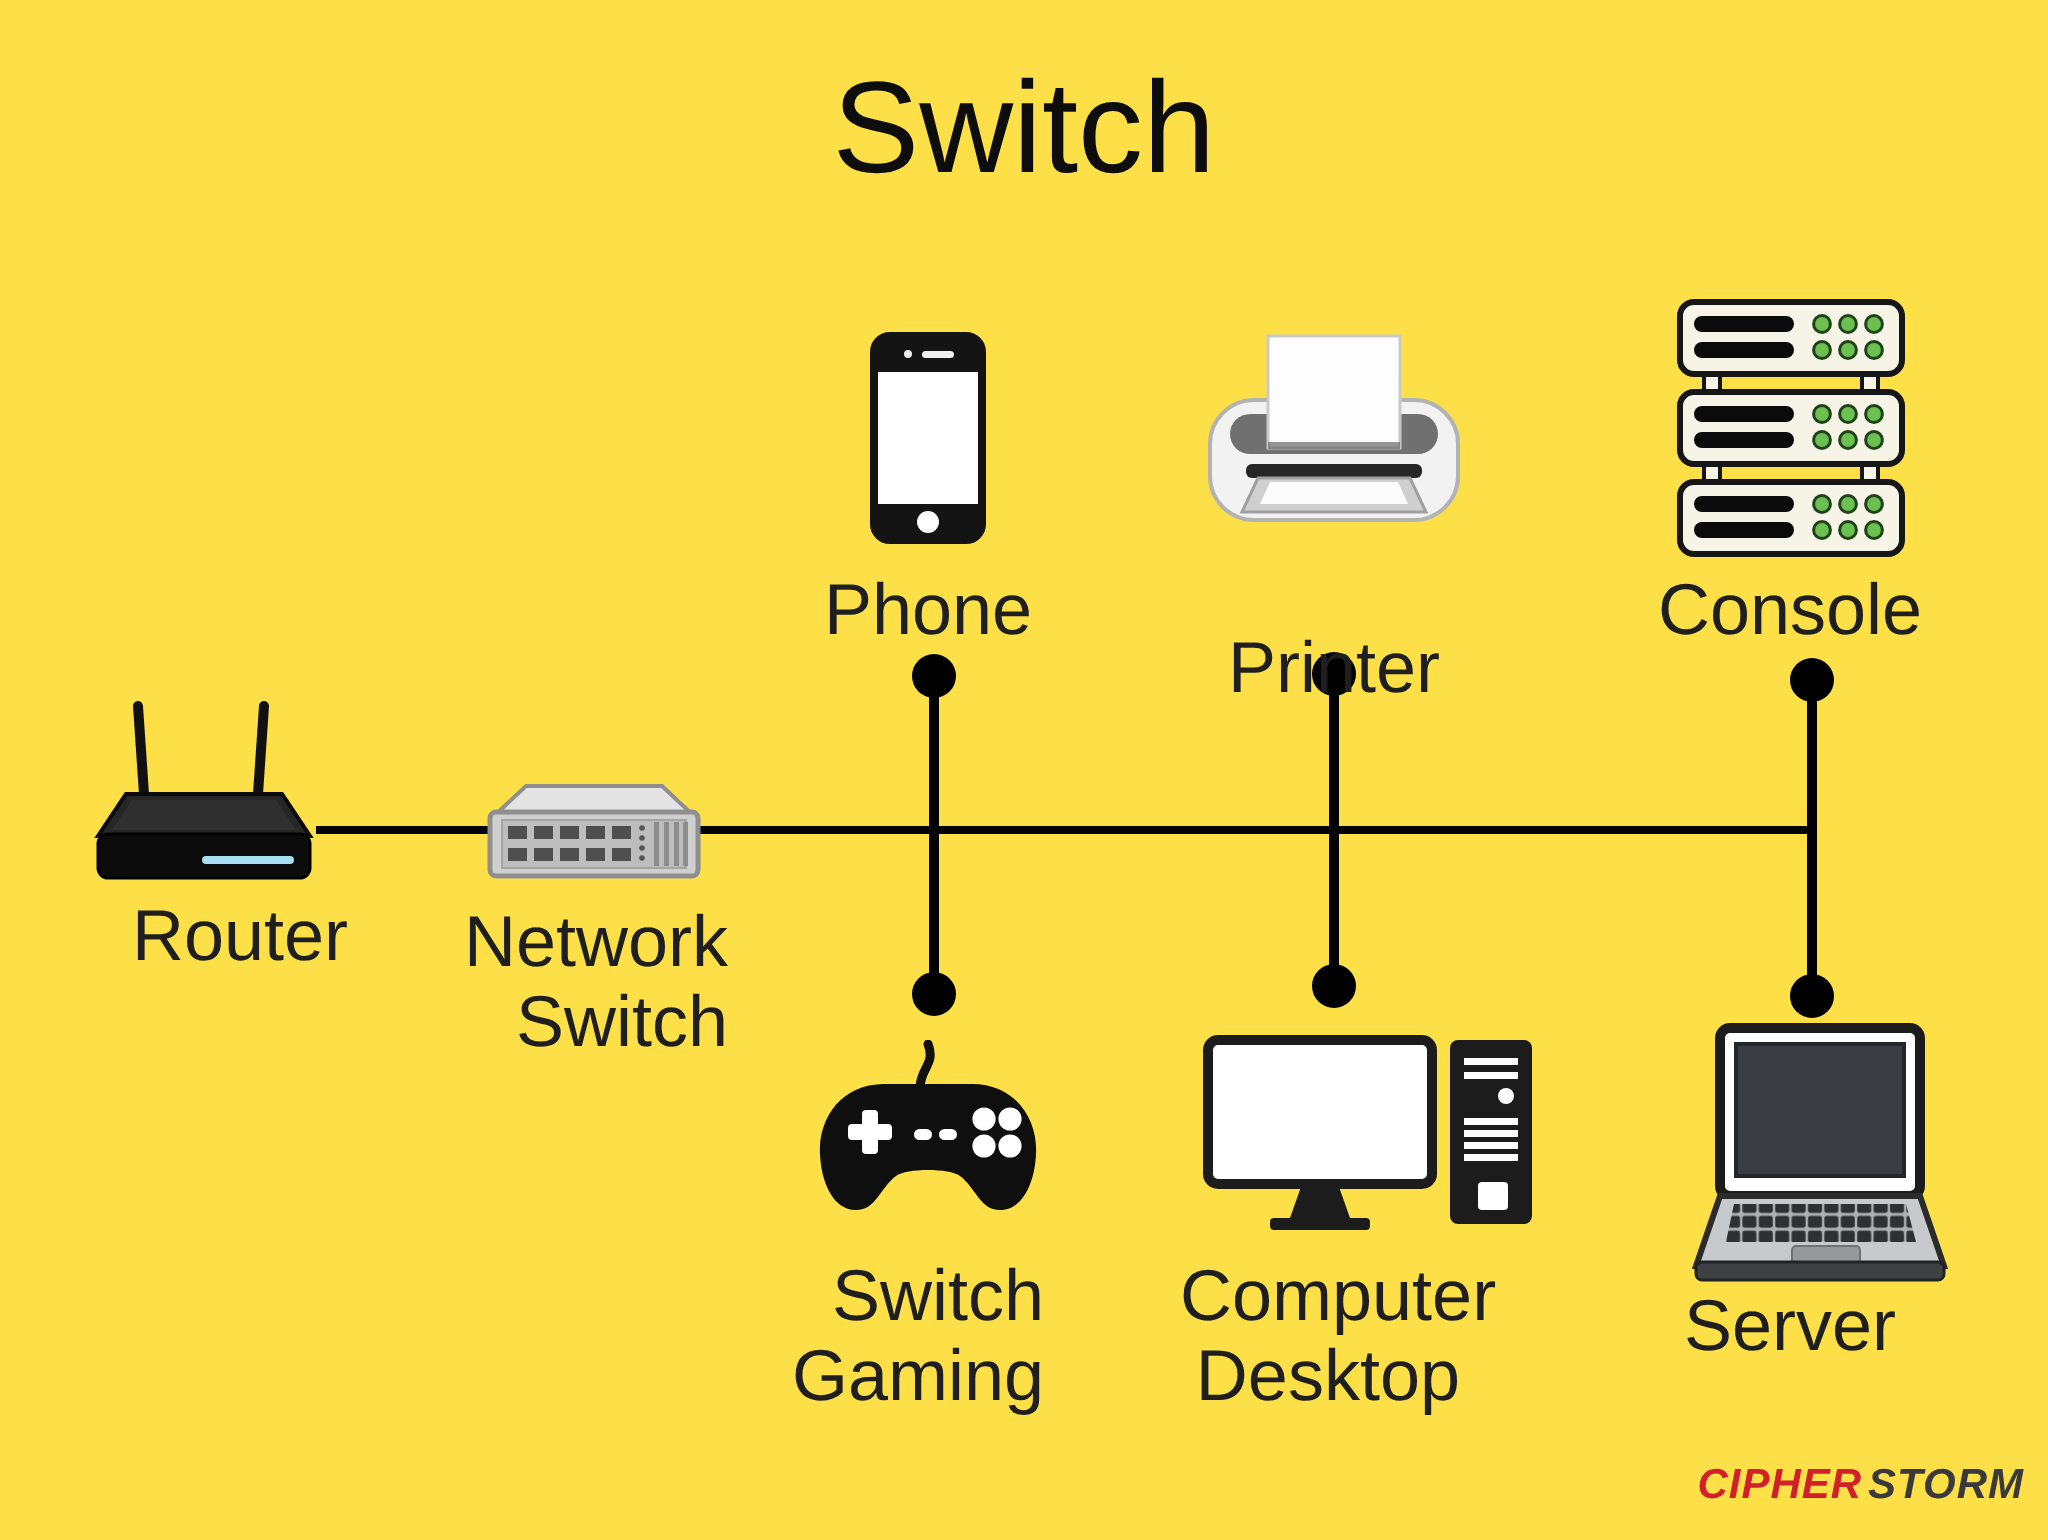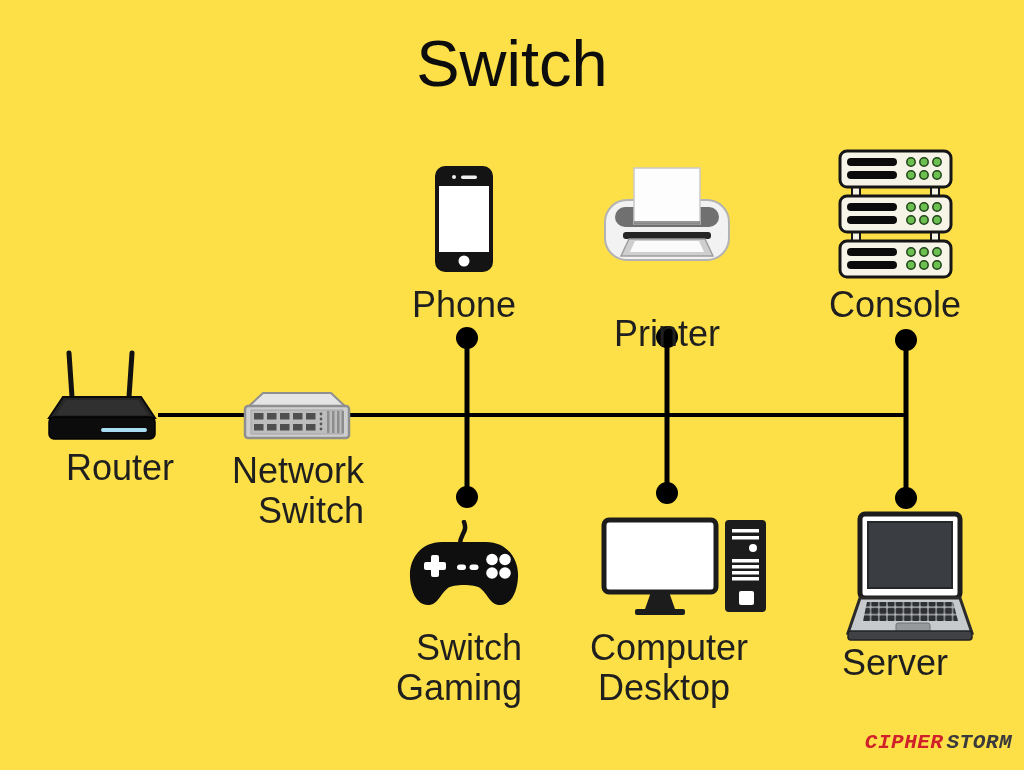--- a/index.html
+++ b/index.html
@@ -6,21 +6,21 @@
   .canvas{position:relative;width:1024px;height:770px;background:#fde047;
           font-family:"Liberation Sans",sans-serif;overflow:hidden;}
   .title{position:absolute;top:26px;left:0;width:100%;text-align:center;
          font-size:65px;font-weight:400;color:#0d0d0d;z-index:2;}
   .wires{position:absolute;left:0;top:0;z-index:1;}
   .node{position:absolute;z-index:2;line-height:0;}
   .label{position:absolute;z-index:2;width:140px;text-align:center;
          font-size:36px;color:#1f1f1f;line-height:34px;}
   .label.two{line-height:40px;text-align:right;}
   .logo{position:absolute;right:12px;top:731px;z-index:2;font-weight:700;
-        font-style:italic;font-size:21px;letter-spacing:.5px;white-space:nowrap;font-family:Liberation Mono, monospace;}
+        font-style:italic;font-size:21px;letter-spacing:.5px;white-space:nowrap;}
   .logo .cipher{color:#d0202a;}
   .logo .storm{color:#3a3a3c;margin-left:3px;}
 </style>
 </head>
 <body>
 
 <div class="canvas">
 
   <div class="title">Switch</div>
 

